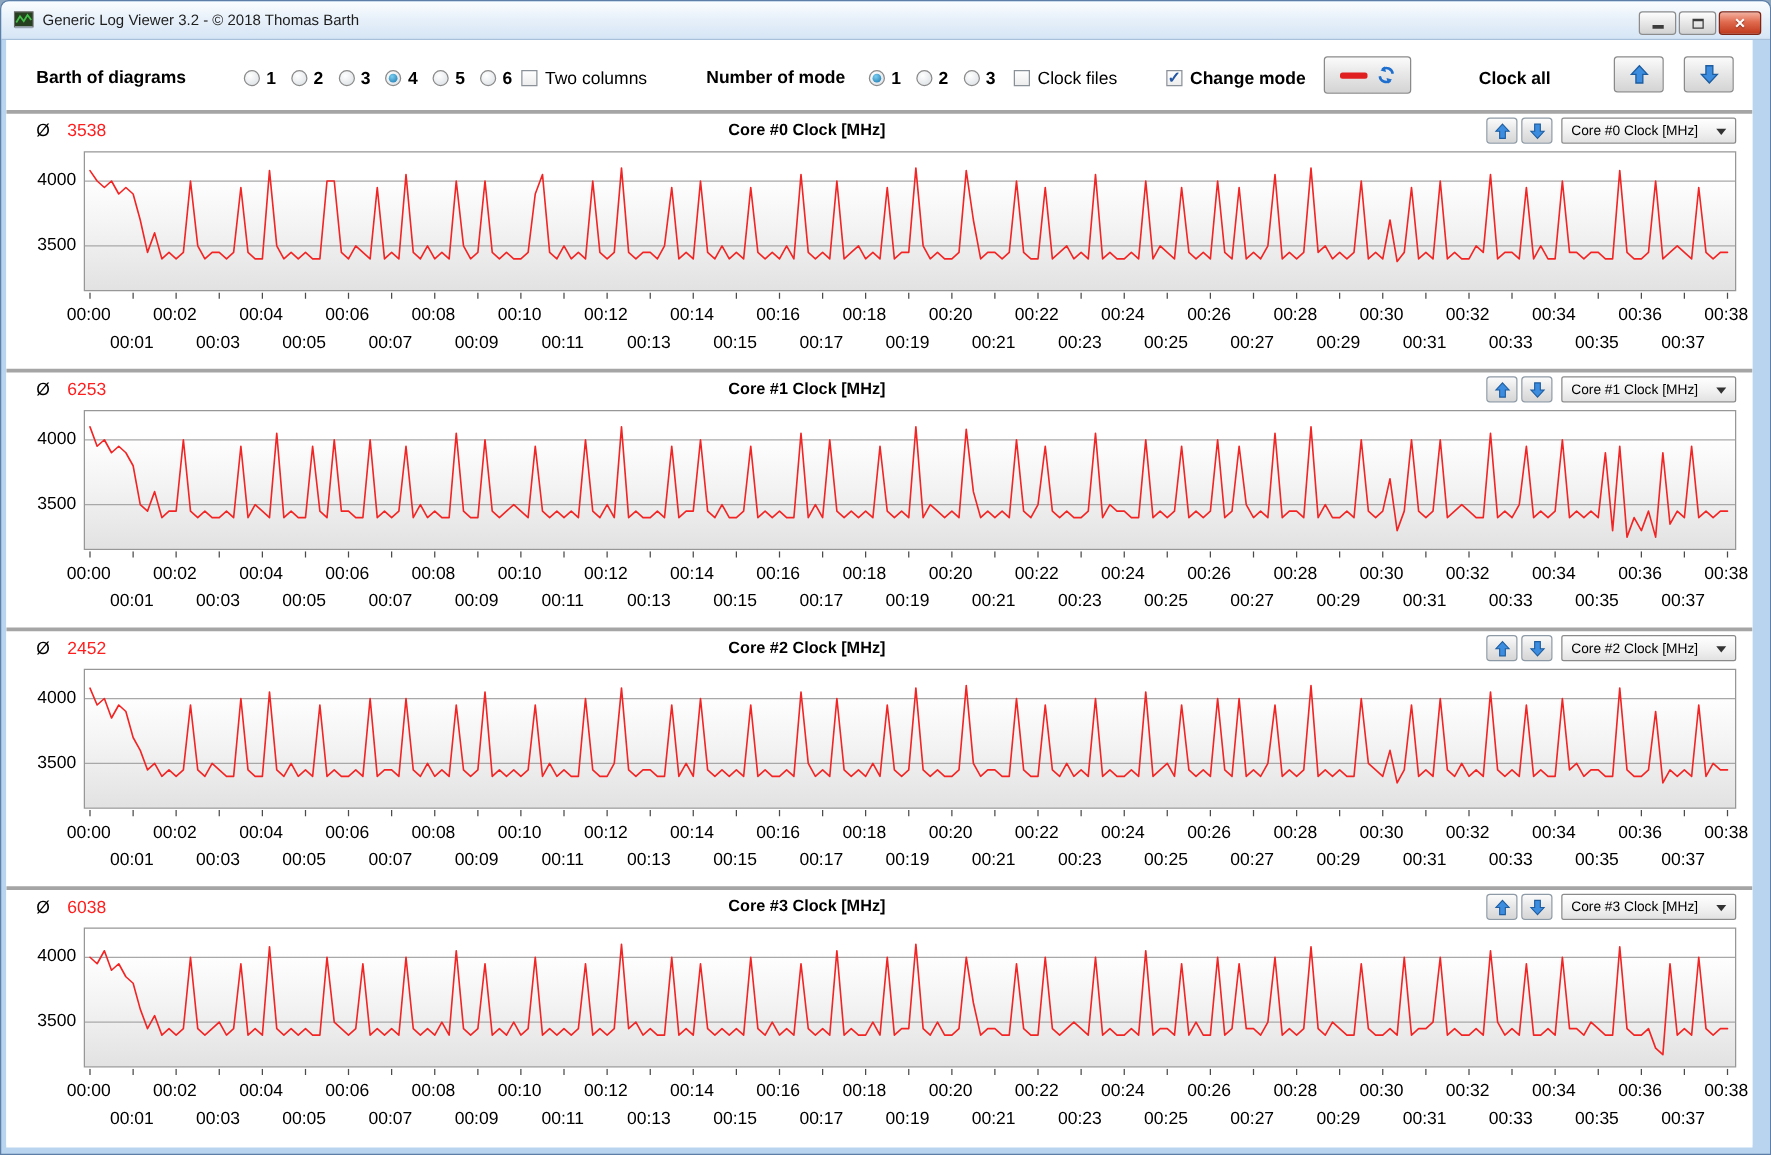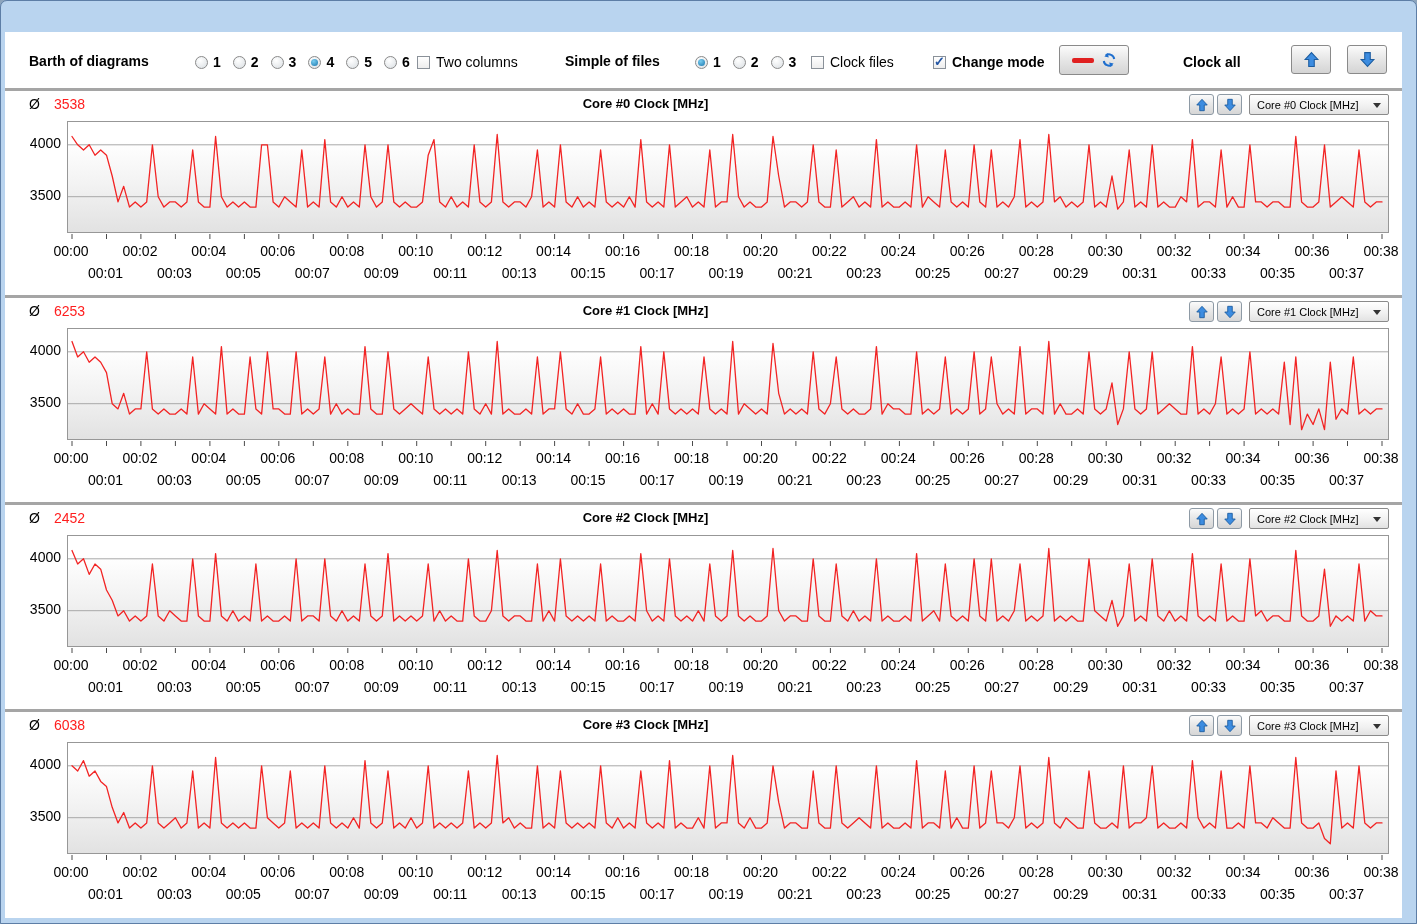--- a/index.html
+++ b/index.html
@@ -64,20 +64,39 @@
     <symbol id="refresh" viewBox="0 0 16 16">
       <path d="M13.2 7 A5.3 5.3 0 0 0 4.8 3.4" fill="none" stroke="#1f6fce" stroke-width="2"></path>
       <path d="M6.6 1.0 L3.4 4.4 L7.8 5.6 Z" fill="#1f6fce"></path>
       <path d="M2.8 9 A5.3 5.3 0 0 0 11.2 12.6" fill="none" stroke="#1f6fce" stroke-width="2"></path>
       <path d="M9.4 15.0 L12.6 11.6 L8.2 10.4 Z" fill="#1f6fce"></path>
     </symbol>
   </defs>
 </svg>
 
 <div class="window">
+  <div class="titlebar">
+    <svg class="app-icon" viewBox="0 0 16 16">
+        <rect x="0.5" y="1.5" width="15" height="12" fill="#26401f" stroke="#6b6b6b"></rect>
+        <polyline points="2,10 5,5 8,9 11,4 14,8" fill="none" stroke="#43c04a" stroke-width="1.4"></polyline>
+        <rect x="1" y="13" width="14" height="1.6" fill="#9aa7b2"></rect>
+      </svg>
+    <span class="win-title">Generic Log Viewer 3.2 - © 2018 Thomas Barth</span>
+    <span class="win-controls">
+      <button class="cap-btn">
+          <span class="dash"></span>
+        </button>
+      <button class="cap-btn">
+          <span class="box"></span>
+        </button>
+      <button class="cap-btn cap-close">
+          <span>✕</span>
+        </button>
+    </span>
+  </div>
 
   <div class="client">
     <div class="toolbar">
       <span class="tb-label" style="left:24px">Barth of diagrams</span>
       <span class="radio-group" style="left:190px">
           <span class="radio-item">
             <span class="radio"></span>
             <span class="rlabel">1</span>
           </span>
           <span class="radio-item">
@@ -98,21 +117,21 @@
           </span>
           <span class="radio-item">
             <span class="radio"></span>
             <span class="rlabel">6</span>
           </span>
         </span>
       <span class="check-item" style="left:412px">
         <span class="cbox"></span>
         <span class="clabel">Two columns</span>
       </span>
-      <span class="tb-label" style="left:560px">Simple of files</span>
+      <span class="tb-label" style="left:560px">Number of mode</span>
       <span class="radio-group" style="left:690px">
           <span class="radio-item">
             <span class="radio checked"></span>
             <span class="rlabel">1</span>
           </span>
           <span class="radio-item">
             <span class="radio"></span>
             <span class="rlabel">2</span>
           </span>
           <span class="radio-item">

